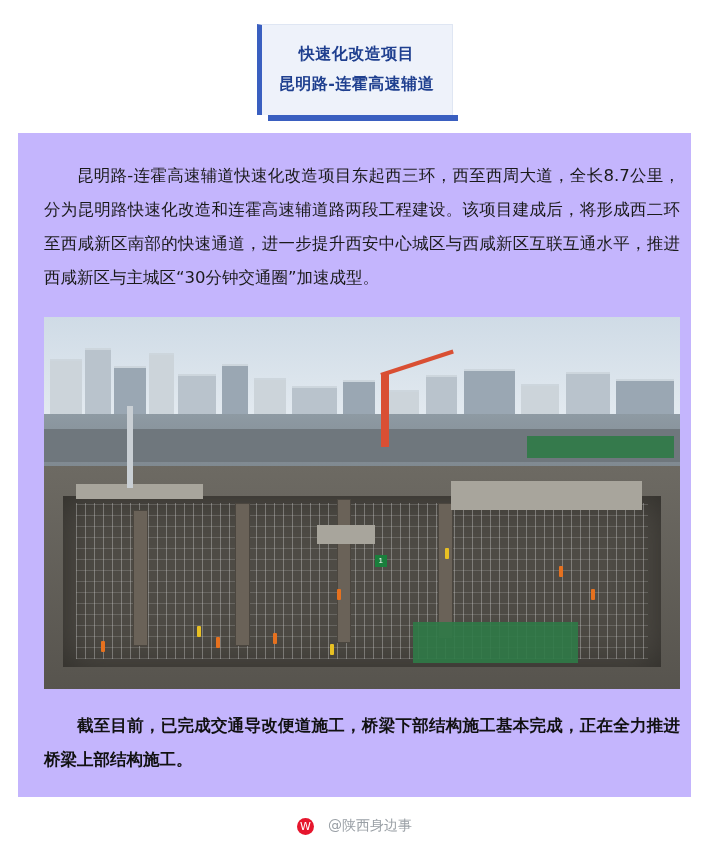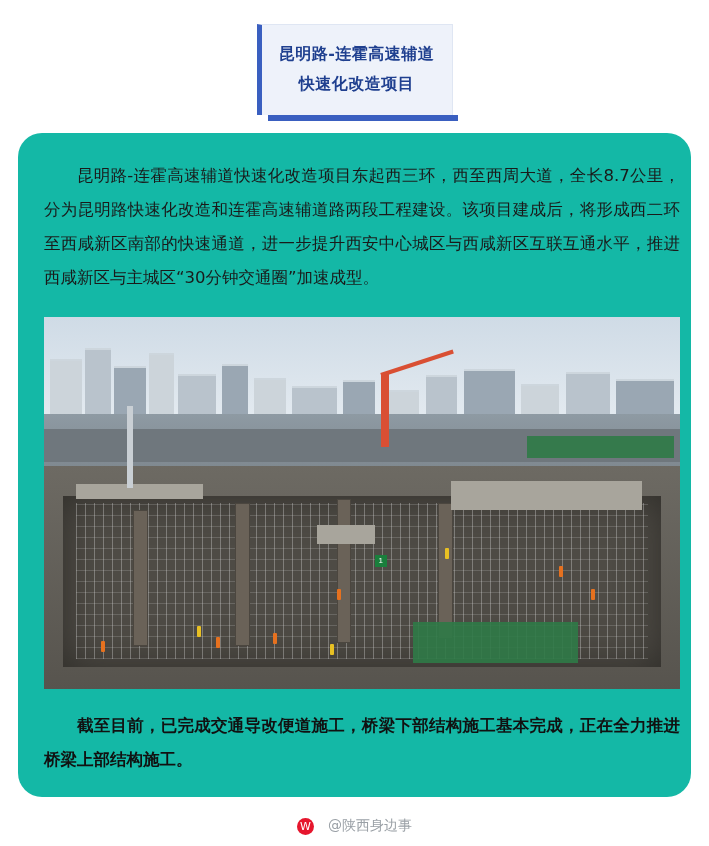--- a/index.html
+++ b/index.html
@@ -52,24 +52,23 @@
     font-size: 16px;
     font-weight: bold;
     letter-spacing: 0.5px;
     line-height: 30px;
     font-family: "DejaVu Sans", sans-serif;
   }
 
   
   .card {
     margin: 0 18px;
-    background: #14b8a6;
+    background: #c4b5fd;
     padding: 26px 11px 20px 26px;
     box-sizing: border-box;
-    border-radius: 24px;
   }
   .para {
     color: #1a1a1a;
     font-size: 16.5px;
     line-height: 34px;
     text-align: justify;
     text-indent: 2em;
     font-family: "DejaVu Sans", sans-serif;
     margin: 0;
   }
@@ -204,22 +203,22 @@
     margin-left: 8px;
   }
 </style>
 </head>
 <body>
 
 <div class="page">
 
   <div class="title-area">
     <div class="title-box">
+      <div class="title-line">快速化改造项目</div>
       <div class="title-line">昆明路-连霍高速辅道</div>
-      <div class="title-line">快速化改造项目</div>
     </div>
   </div>
 
   <div class="card">
 
     <p class="para">昆明路-连霍高速辅道快速化改造项目东起西三环，西至西周大道，全长8.7公里，分为昆明路快速化改造和连霍高速辅道路两段工程建设。该项目建成后，将形成西二环至西咸新区南部的快速通道，进一步提升西安中心城区与西咸新区互联互通水平，推进西咸新区与主城区“30分钟交通圈”加速成型。</p>
 
     <div class="photo-wrap">
       <div class="photo">
         <div class="sky"></div>

